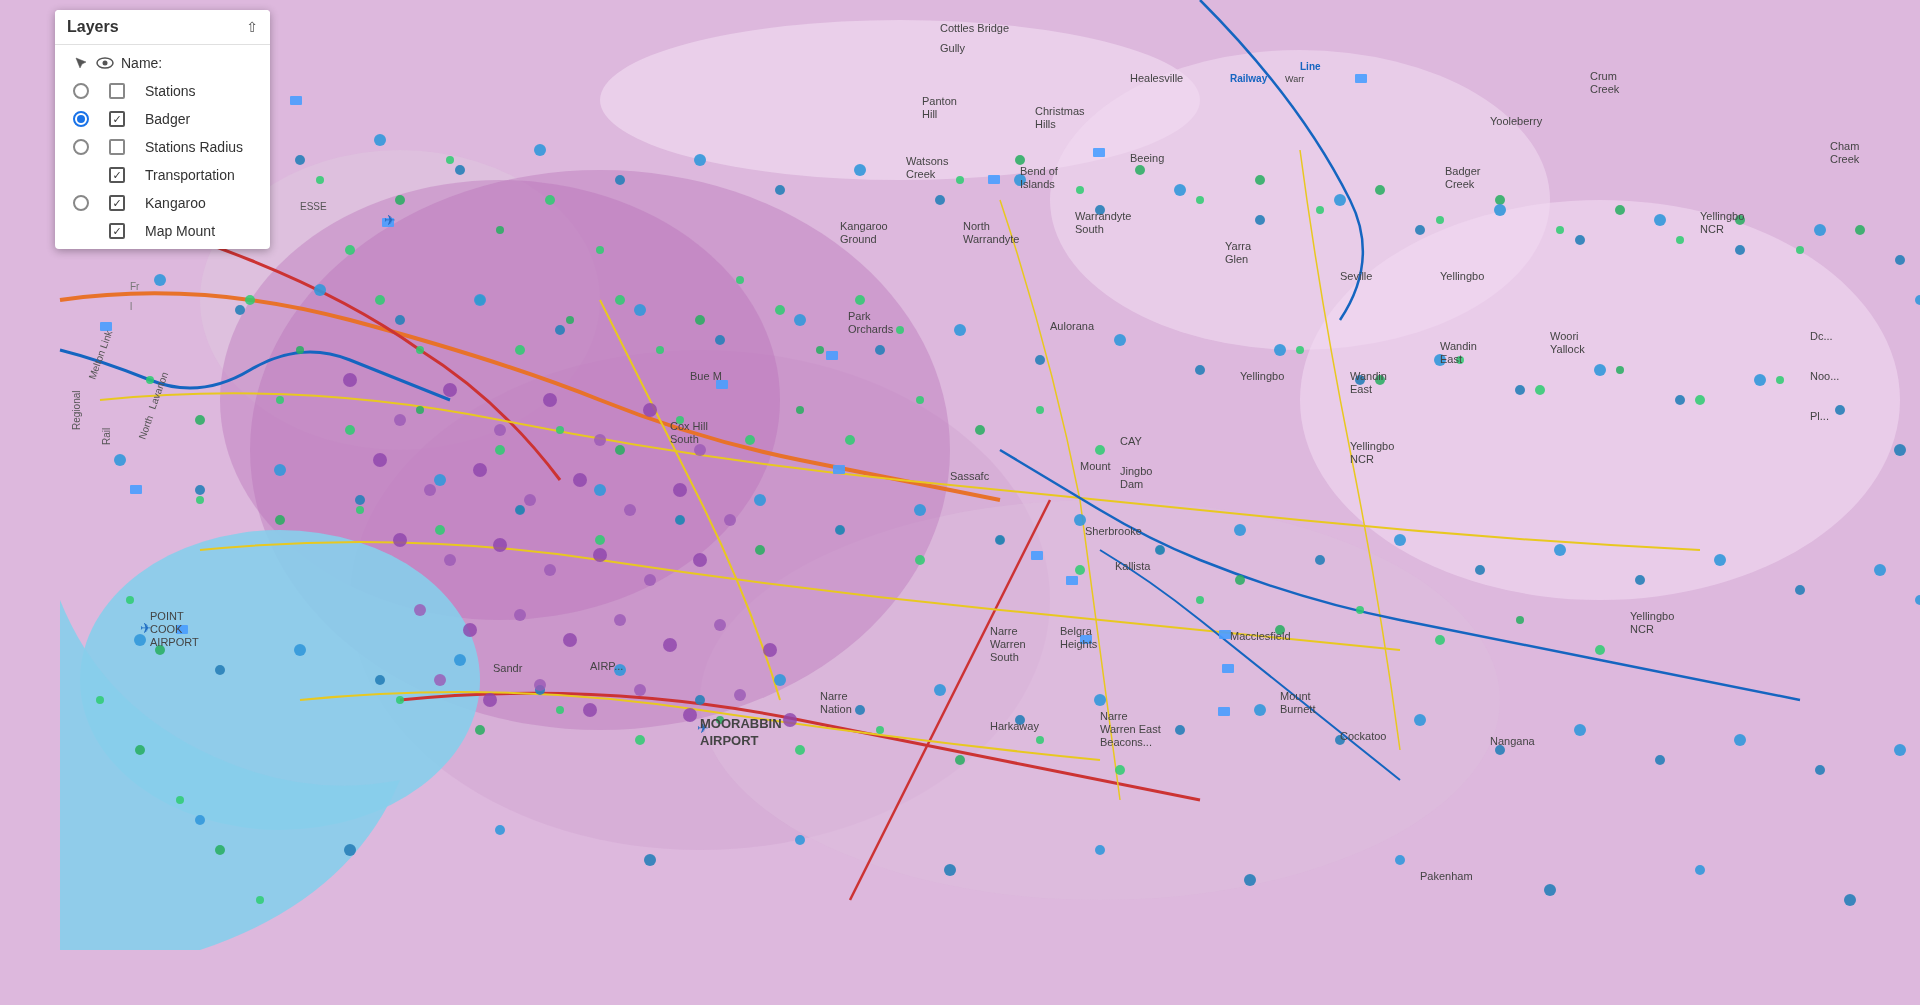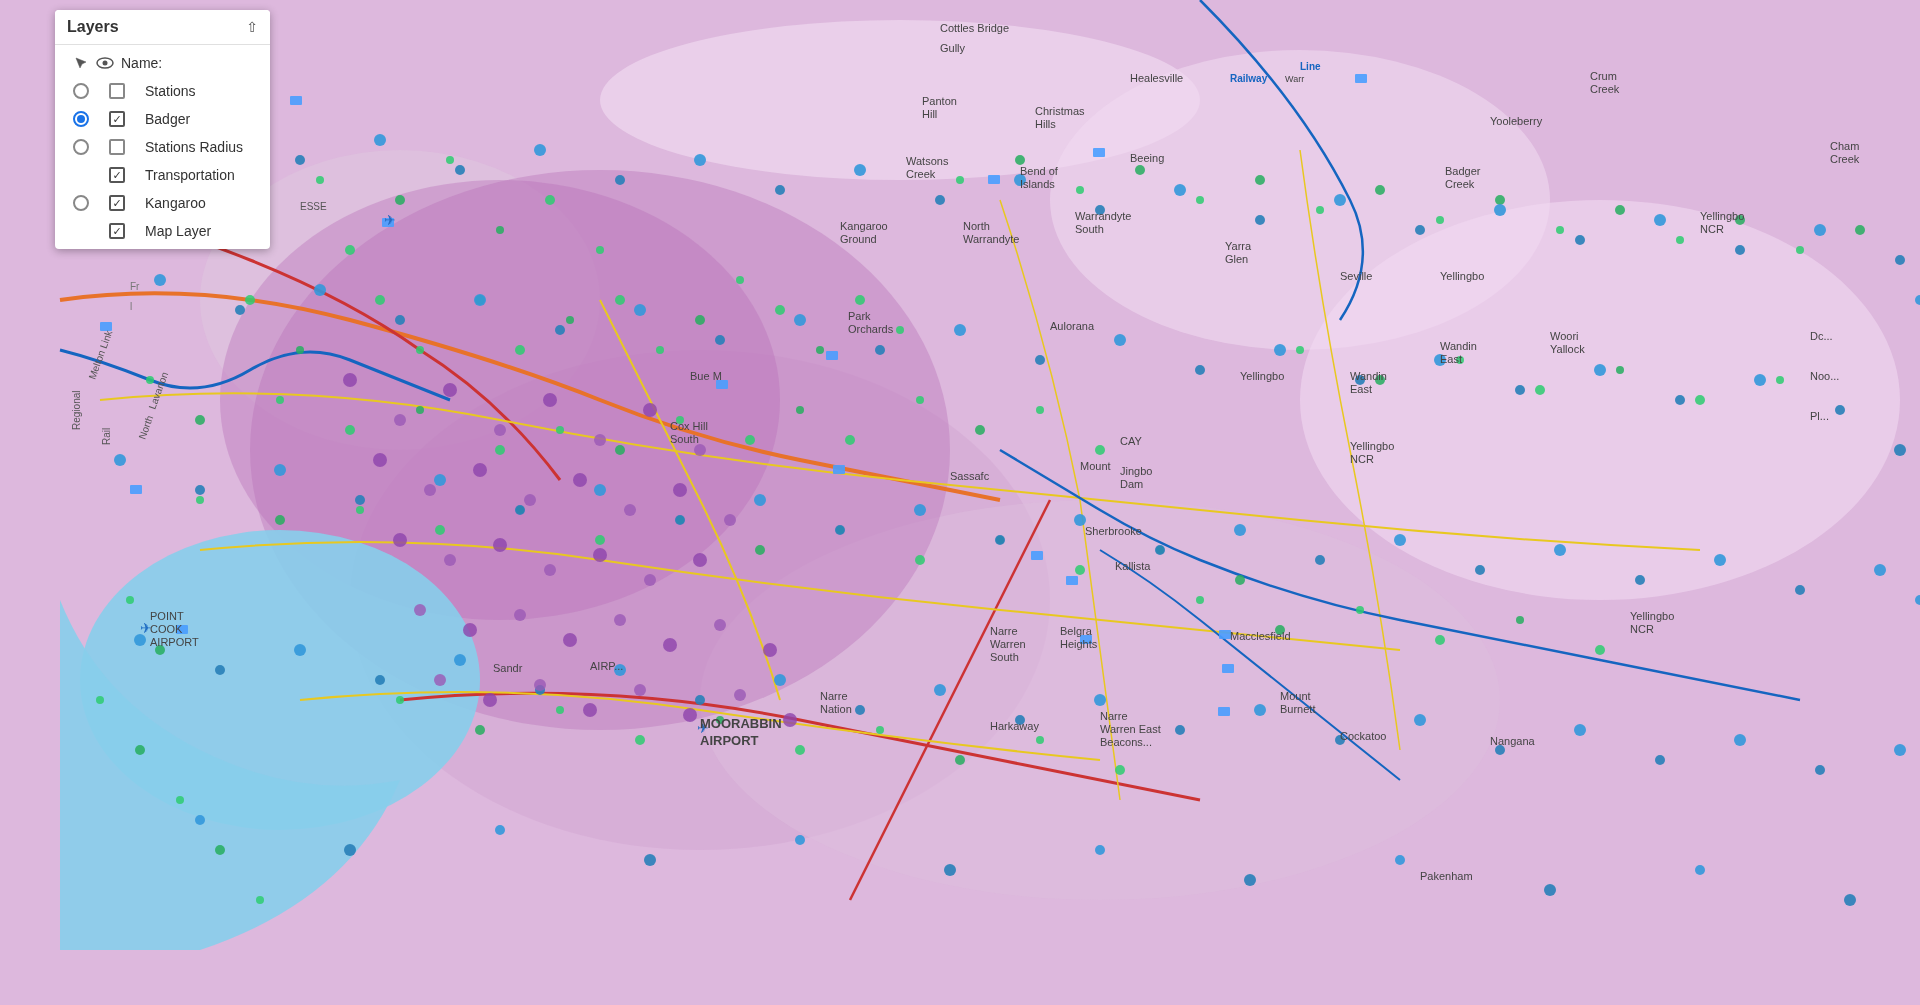--- a/index.html
+++ b/index.html
@@ -659,16 +659,16 @@
 
     <div class="layer-row">
       <div class="radio-btn empty"></div>
       <div class="checkbox checked"></div>
       <span class="layer-label">Kangaroo</span>
     </div>
 
     <div class="layer-row">
       <div class="spacer"></div>
       <div class="checkbox checked"></div>
-      <span class="layer-label">Map Layer</span>
+      <span class="layer-label">Map Mount</span>
     </div>
   </div>
 </div>
 
 </body></html>

